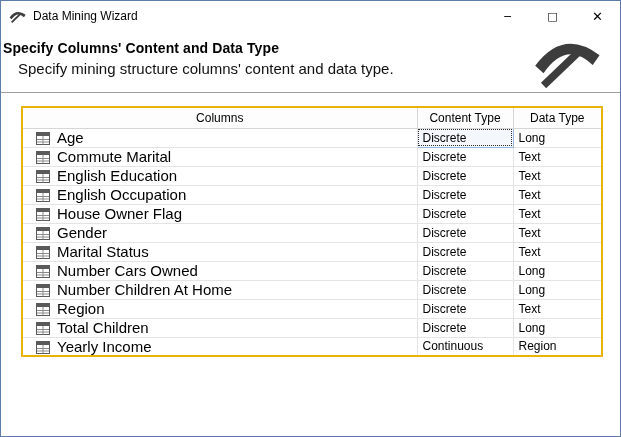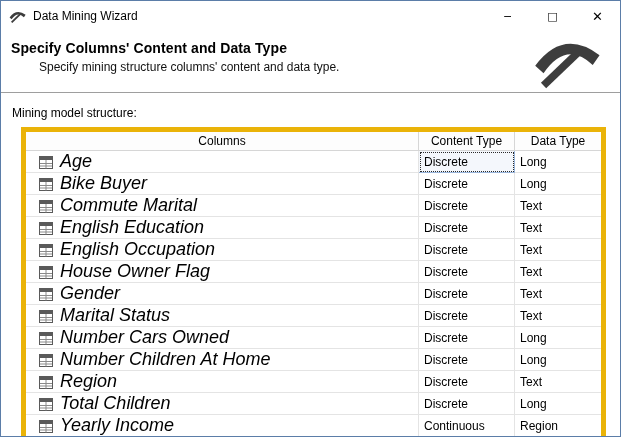--- a/index.html
+++ b/index.html
@@ -13,37 +13,37 @@
   .titlebar-icon { width:17px; height:17px; margin-left:8px; flex:0 0 auto; }
   .titlebar-icon svg { width:100%; height:100%; display:block; }
   .titlebar-title { font-size:12px; margin-left:7px; white-space:nowrap;text-align:right; }
   .titlebar-controls { margin-left:auto; display:flex; height:30px; }
   .tb-btn { width:45px; height:30px; display:flex; align-items:center; justify-content:center; background:transparent; border:none; font-family:"DejaVu Sans", sans-serif; color:#000; cursor:default; }
   .tb-btn.min { font-size:11px; }
   .tb-btn.max { font-size:11px; }
   .tb-btn.close { font-size:13px; }
 
   
-  .banner { position:relative; flex:0 0 62px; background:#fff; border-bottom:1px solid #9e9e9e; padding:9px 12px 0 10px; }
+  .banner { position:relative; flex:0 0 62px; background:#fff; border-bottom:1px solid #9e9e9e; padding:9px 12px 0 2px; }
   .banner-title { font-size:14px; font-weight:bold; letter-spacing:.1px; }
-  .banner-subtitle { font-size:12px; margin-top:4px; margin-left:28px; color:#111; }
+  .banner-subtitle { font-size:15px; margin-top:4px; margin-left:15px; color:#111; }
   .banner-pickaxe { position:absolute; top:3px; right:12px; width:82px; height:56px; }
   .banner-pickaxe svg { width:100%; height:100%; display:block; }
 
   
   .content { flex:1 1 auto; padding:13px 20px 0 20px; background:#fff; }
   .structure-label { font-size:12px; margin-bottom:7px; margin-left:-9px; }
 
-  table.grid { width:100%; border-collapse:collapse; table-layout:fixed; border:5px solid #eab308; background:#fff; }
+  table.grid { width:100%; border-collapse:collapse; table-layout:fixed; border:2px solid #eab308; background:#fff; }
   .grid th { font-weight:normal; font-size:12px; height:21px; text-align:center; background:#fdfdfd; border:1px solid #d6d6d6; }
   .grid td { font-size:12px; height:19px; border:1px solid #e4e4e4; padding:0 5px; overflow:hidden; white-space:nowrap; vertical-align:middle; }
   .grid td.cell-name { padding-left:13px; }
   .row-icon { display:inline-block; width:14px; height:13px; vertical-align:-2px; margin-right:7px; }
   .row-icon svg { width:100%; height:100%; display:block; }
-  .cell-label { font-size:18px;font-style:italic; }
+  .cell-label { font-size:15px; }
   td.focused { outline:1px dotted #2a2a2a; outline-offset:-2px; background:#f4f7fc; border:1px solid #9ab6dc; }
 </style>
 </head>
 <body>
 
 <div class="window">
 
   <div class="titlebar">
     <span class="titlebar-icon">
       <svg viewBox="0 0 90 74">
@@ -64,21 +64,20 @@
     <div class="banner-subtitle">Specify mining structure columns' content and data type.</div>
     <span class="banner-pickaxe">
       <svg viewBox="0 0 90 74">
         <line x1="62" y1="22" x2="14" y2="68" stroke="#3d3d3d" stroke-width="10"></line>
         <path d="M3 42 Q40 -8 88 28 L79 41 Q44 8 14 52 Z" fill="#3d3d3d"></path>
       </svg>
     </span>
   </div>
 
   <div class="content">
-    <div class="structure-label">Mining model structure:</div>
 
     <table class="grid">
       <colgroup>
         <col style="width:395px">
         <col style="width:96px">
         <col style="width:89px">
       </colgroup>
       <thead>
         <tr>
           <th>Columns</th>
@@ -98,31 +97,20 @@
             <td class="cell-content focused">Discrete</td>
             <td class="cell-data">Long</td>
           </tr>
           <tr>
             <td class="cell-name"><span class="row-icon"><svg viewBox="0 0 14 13">
                   <rect x="0.5" y="0.5" width="13" height="12" fill="#ffffff" stroke="#5a5a5a"></rect>
                   <rect x="1" y="1" width="12" height="3" fill="#5a5a5a"></rect>
                   <line x1="7" y1="4" x2="7" y2="12.5" stroke="#8a8a8a"></line>
                   <line x1="1" y1="7.5" x2="13" y2="7.5" stroke="#8a8a8a"></line>
                   <line x1="1" y1="10" x2="13" y2="10" stroke="#8a8a8a"></line>
-                </svg></span><span class="cell-label">Bike Buyer</span></td>
-            <td class="cell-content">Discrete</td>
-            <td class="cell-data">Long</td>
-          </tr>
-          <tr>
-            <td class="cell-name"><span class="row-icon"><svg viewBox="0 0 14 13">
-                  <rect x="0.5" y="0.5" width="13" height="12" fill="#ffffff" stroke="#5a5a5a"></rect>
-                  <rect x="1" y="1" width="12" height="3" fill="#5a5a5a"></rect>
-                  <line x1="7" y1="4" x2="7" y2="12.5" stroke="#8a8a8a"></line>
-                  <line x1="1" y1="7.5" x2="13" y2="7.5" stroke="#8a8a8a"></line>
-                  <line x1="1" y1="10" x2="13" y2="10" stroke="#8a8a8a"></line>
                 </svg></span><span class="cell-label">Commute Marital</span></td>
             <td class="cell-content">Discrete</td>
             <td class="cell-data">Text</td>
           </tr>
           <tr>
             <td class="cell-name"><span class="row-icon"><svg viewBox="0 0 14 13">
                   <rect x="0.5" y="0.5" width="13" height="12" fill="#ffffff" stroke="#5a5a5a"></rect>
                   <rect x="1" y="1" width="12" height="3" fill="#5a5a5a"></rect>
                   <line x1="7" y1="4" x2="7" y2="12.5" stroke="#8a8a8a"></line>
                   <line x1="1" y1="7.5" x2="13" y2="7.5" stroke="#8a8a8a"></line>

